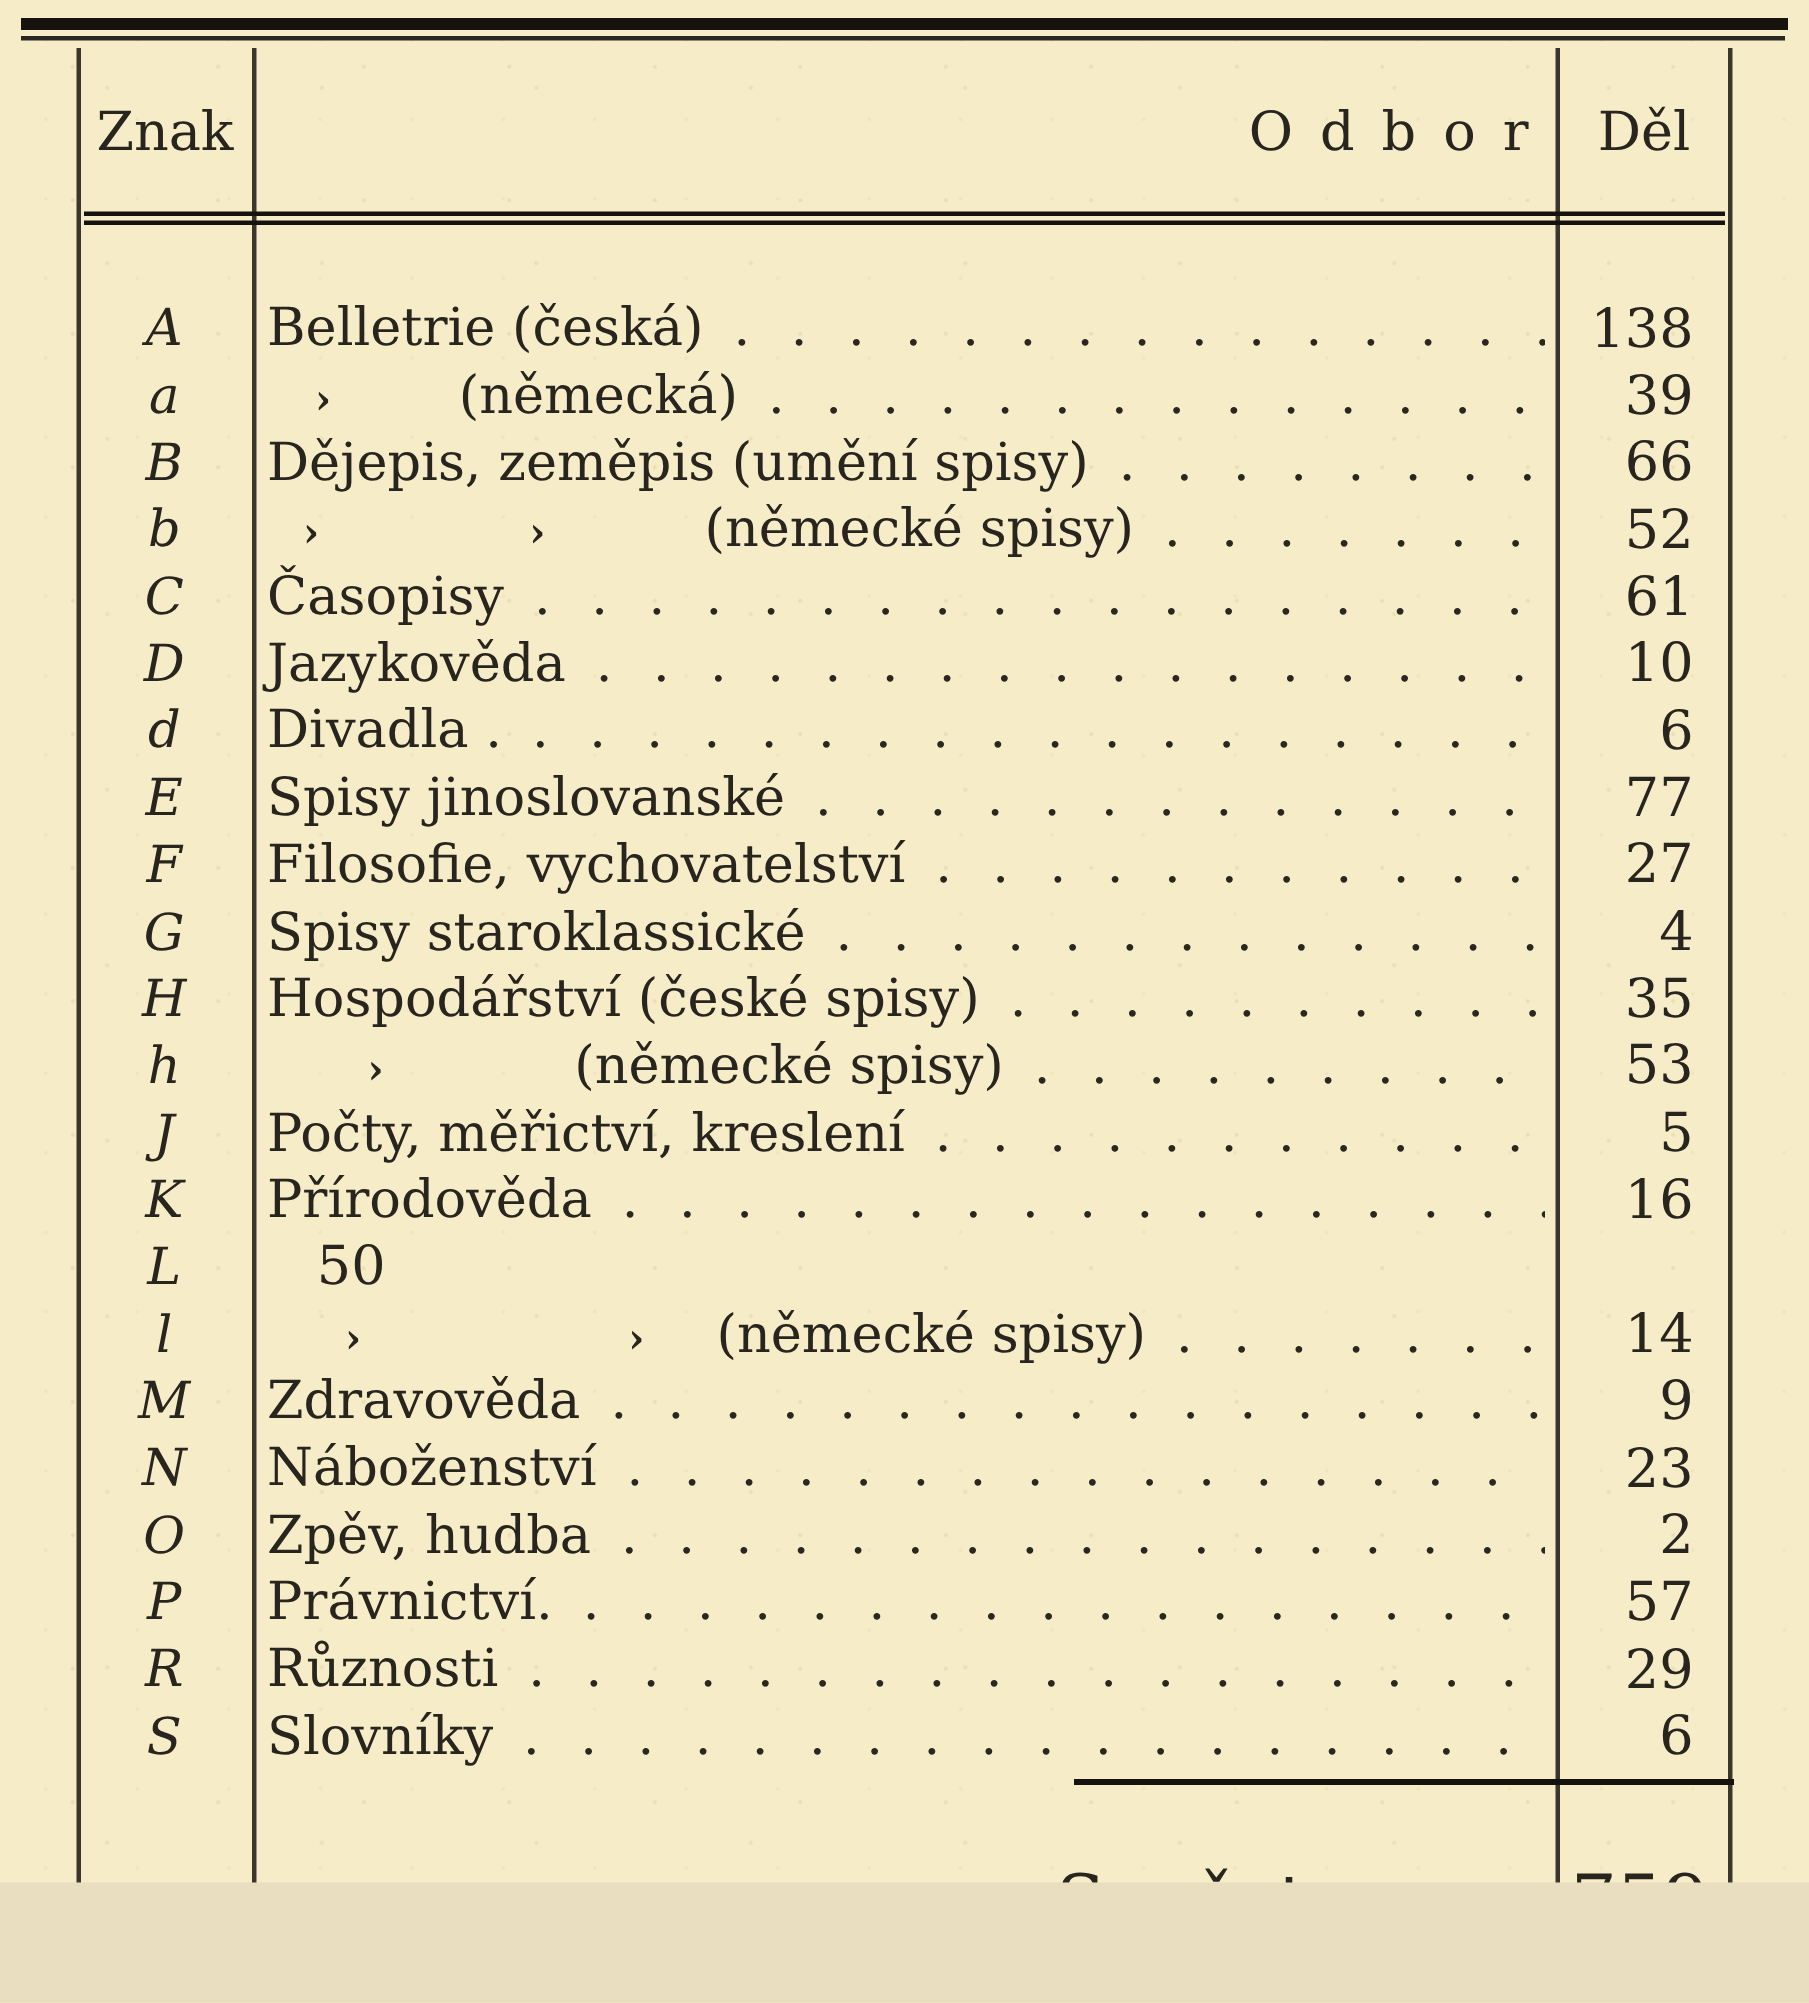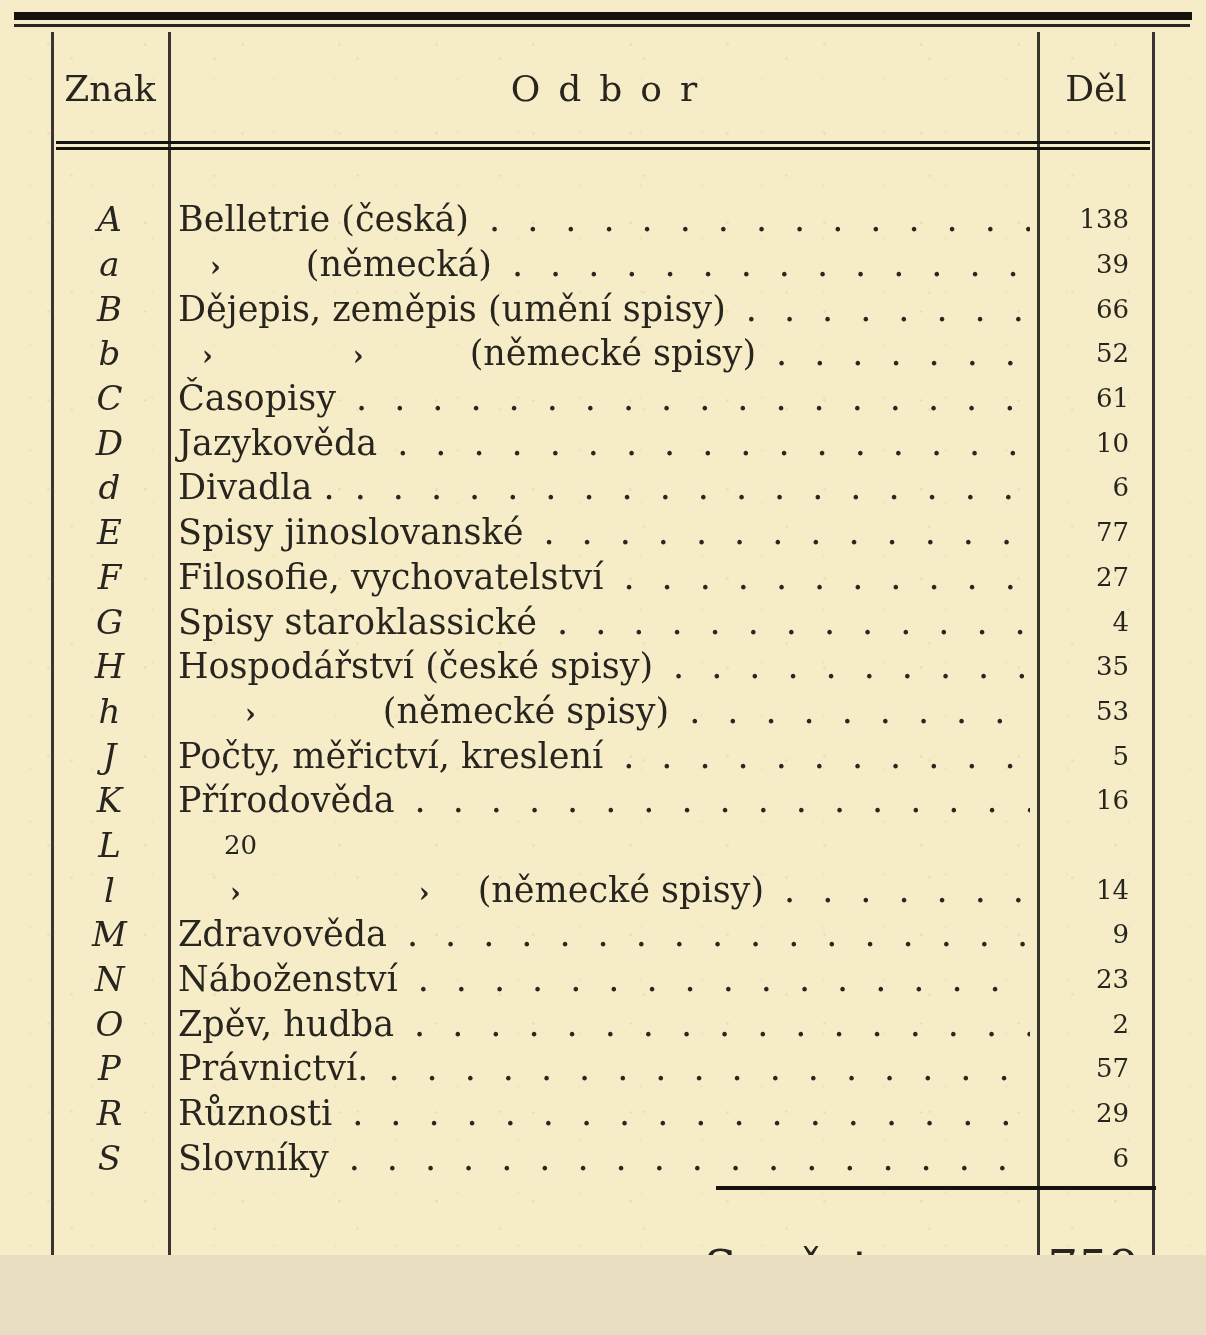--- a/index.html
+++ b/index.html
@@ -18,31 +18,31 @@
     background-size:97px 89px, 61px 53px, 143px 117px;
     overflow:hidden;
     color:#28251f;
   }
   .hrule{position:absolute;background:#16130f;}
   .vline{position:absolute;width:3px;top:32px;height:1250px;background:#3a362e;}
   
   .hdr{position:absolute;top:66px;height:46px;line-height:46px;
        font-size:36px;text-align:center;}
   .hdr-znak{left:51px;width:118px;}
-  .hdr-odbor{left:171px;width:866px;letter-spacing:0.5em;text-indent:0.5em;}
+  .hdr-odbor{left:171px;width:866px;letter-spacing:0.5em;text-indent:0.5em;text-align:right;}
   .hdr-del{left:1040px;width:112px;}
   
   .rows{position:absolute;left:51px;top:197px;width:1104px;}
   .row{display:flex;height:44.7px;align-items:center;font-size:35px;}
   .c-znak{width:117px;flex:0 0 117px;text-align:center;}
   .znak{font-style:italic;font-size:34px;}
   .c-odbor{flex:1 1 auto;display:flex;align-items:baseline;
            padding-left:10px;box-sizing:border-box;min-width:0;}
   .c-del{flex:0 0 115px;width:115px;text-align:right;
-         padding-right:26px;box-sizing:border-box;font-size:26px;}
+         padding-right:26px;box-sizing:border-box;font-size:36px;}
   .seg{white-space:nowrap;}
   .ditto{font-weight:700;font-size:27px;}
   .leader{flex:1 1 auto;overflow:hidden;white-space:nowrap;
           margin-left:20px;margin-right:10px;min-width:0;}
   .leader::before{
     content:"............................................................";
     letter-spacing:27px;font-size:35px;color:#2a2620;
   }
   
   .sum-rule{left:716px;top:1186px;width:440px;height:4px;}
@@ -200,21 +200,21 @@
       <div class="c-znak"><span class="znak">K</span></div>
       <div class="c-odbor">
           <span class="seg">Přírodověda</span>
           <span class="leader"></span>
         </div>
       <div class="c-del">16</div>
     </div>
 
     <div class="row">
       <div class="c-znak"><span class="znak">L</span></div>
-      <div class="c-del">20</div>
+      <div class="c-del">50</div>
     </div>
 
     <div class="row">
       <div class="c-znak"><span class="znak">l</span></div>
       <div class="c-odbor">
           <span class="seg ditto" style="margin-left:52px;">›</span>
           <span class="seg ditto" style="margin-left:178px;">›</span>
           <span class="seg" style="margin-left:48px;">(německé spisy)</span>
           <span class="leader"></span>
         </div>

